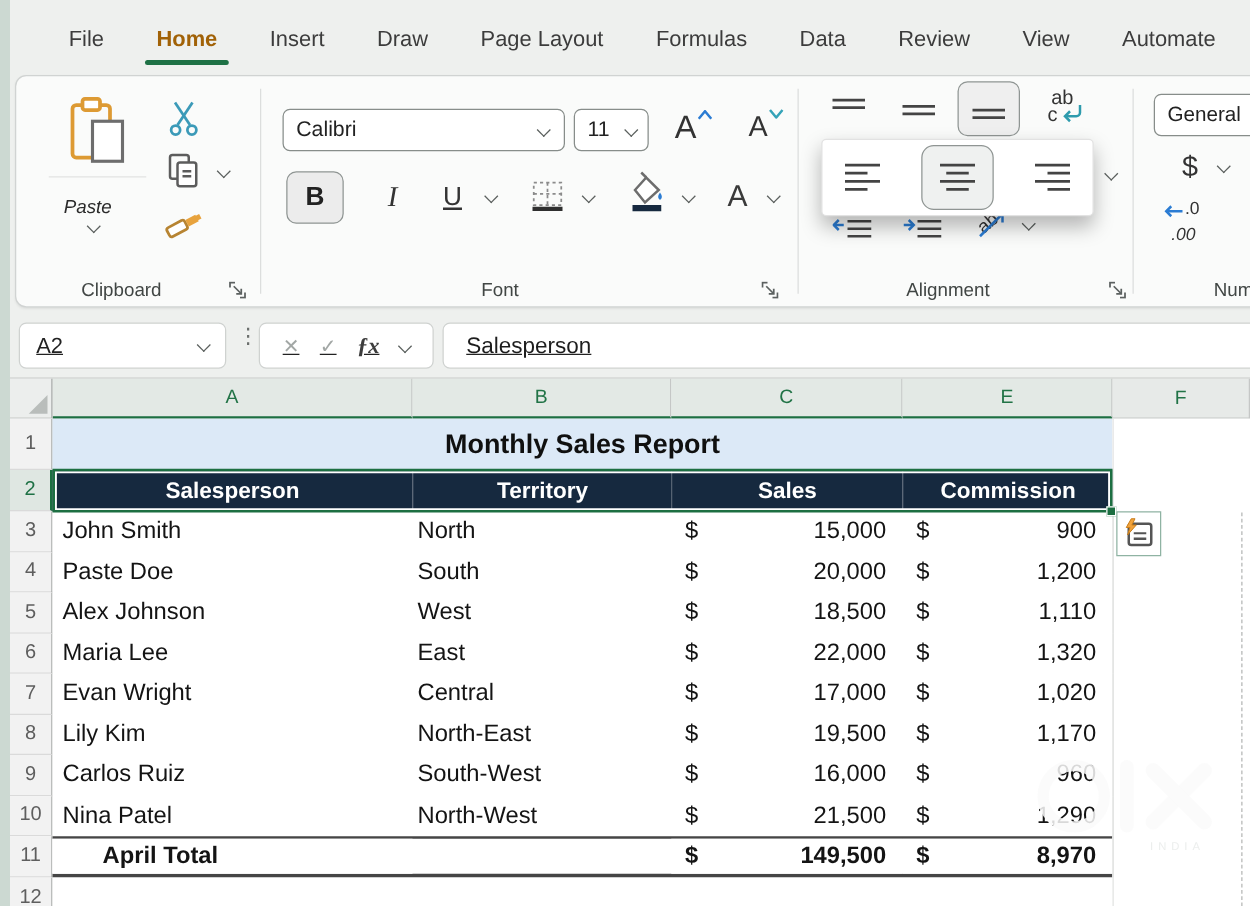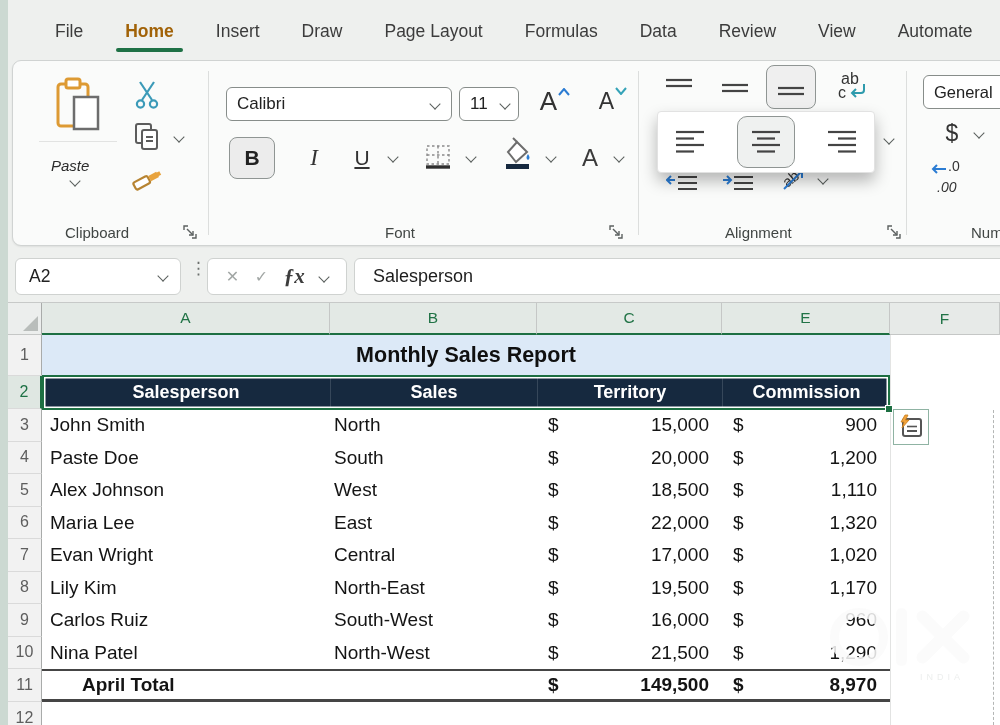--- a/index.html
+++ b/index.html
@@ -15,21 +15,21 @@
   .ribbon{position:absolute;left:12px;top:60px;width:1036px;height:186px;background:#fafbfa;border:1px solid #d0d3d2;border-radius:9px;box-shadow:0 1px 2px rgba(0,0,0,.07);}
   .group-label{position:absolute;font-size:15px;color:#414644;}
   .vdiv{position:absolute;top:10px;height:164px;width:1px;background:#dcdedd;}
   .chev{width:8px;height:8px;border-right:1.7px solid #5a5f5d;border-bottom:1.7px solid #5a5f5d;transform:rotate(45deg);display:inline-block;}
   .combo{position:absolute;background:#fff;border:1.4px solid #878d8a;border-radius:6px;display:flex;align-items:center;font-size:17px;color:#222;padding-left:10px;}
   .btn-boxed{position:absolute;background:#ececec;border:1.6px solid #8f9593;border-radius:8px;display:flex;align-items:center;justify-content:center;}
   .launcher{position:absolute;width:14px;height:14px;}
   .lines-icon{display:block;}
   .icon-btn{position:absolute;display:flex;align-items:center;justify-content:center;}
   
-  .fbar-box{position:absolute;background:#fff;border:1.2px solid #cfd2d0;border-radius:6px;display:flex;align-items:center;}
+  .fbar-box{position:absolute;background:#fff;border:1.2px solid #cfd2d0;border-radius:6px;display:flex;align-items:center;text-decoration:underline;}
   
   .sheet-sep{position:absolute;left:8px;right:0;top:302px;height:1px;background:#c7c9c8;}
   .colheads{position:absolute;left:8px;top:303px;height:32px;display:flex;background:#e9ebea;}
   .ch{display:flex;align-items:center;justify-content:center;font-size:15.5px;color:#217346;border-right:1px solid #c5c7c6;border-bottom:1px solid #c5c7c6;background:#e7eae8;}
   .ch.sel{border-bottom:2.5px solid #1d6f42;background:#e3e9e5;}
   .corner{width:34px;position:relative;background:#eceeed;border-right:1.5px solid #a9abaa;border-bottom:1px solid #c5c7c6;}
   .corner::after{content:"";position:absolute;right:3px;bottom:3px;width:0;height:0;border-left:15px solid transparent;border-bottom:15px solid #b9bdbb;}
   .srow{display:grid;grid-template-columns:34px 288px 207px 185px 168px 110px;height:32.5px;}
   .c-num{background:#f2f2f2;border-right:1.5px solid #a9abaa;border-bottom:1px solid #dadada;color:#5e5e5e;font-size:16px;display:flex;align-items:center;justify-content:center;}
   .c-name{display:flex;align-items:center;padding-left:8px;font-size:19px;color:#141414;background:#fff;}
@@ -305,21 +305,21 @@
 </div>
 
 <div class="fbar-box" style="left:15px;top:258px;width:166px;height:37px;">
   <span style="padding-left:13px;font-size:17.5px;color:#222;">A2</span>
   <span class="chev" style="position:absolute;right:13px;top:13px;"></span>
 </div>
 <div class="abs" style="left:190px;top:264px;font-size:17px;color:#6b6f6d;letter-spacing:0;line-height:9px;">⋮</div>
 <div class="fbar-box" style="left:207px;top:258px;width:140px;height:37px;justify-content:space-around;padding:0 10px;">
   <span style="font-size:16px;color:#a2a7a5;">✕</span>
   <span style="font-size:16px;color:#a2a7a5;">✓</span>
-  <span style="font-family:'Liberation Serif',serif;font-style:italic;font-weight:bold;font-size:21px;color:#3d3d3d;">ƒx</span>
+  <span style="font-family:'Liberation Serif',serif;font-style:italic;font-weight:bold;font-size:18px;color:#3d3d3d;">ƒx</span>
   <span class="chev"></span>
 </div>
 <div class="fbar-box" style="left:354px;top:258px;width:660px;height:37px;border-radius:6px 0 0 6px;">
   <span style="padding-left:18px;font-size:18px;color:#1d1d1d;">Salesperson</span>
 </div>
 
 <div class="sheet-sep"></div>
 
 <div class="colheads">
   <div class="corner"></div>
@@ -334,22 +334,22 @@
 
   <div class="srow" style="height:41px;">
     <div class="c-num">1</div>
     <div style="grid-column:2/6;background:#dce9f7;display:flex;align-items:center;justify-content:center;font-weight:bold;font-size:21.5px;color:#101010;">Monthly Sales Report</div>
     <div class="c-f"></div>
   </div>
 
   <div class="srow" style="height:33px;position:relative;">
     <div class="c-num" style="background:#dfe7e2;color:#1e7145;border-right:2px solid #1d6f42;">2</div>
     <div class="navy" style="border-left:none;">Salesperson</div>
+    <div class="navy">Territory</div>
     <div class="navy">Sales</div>
-    <div class="navy">Territory</div>
     <div class="navy">Commission</div>
     <div class="c-f"></div>
     <div style="position:absolute;left:34px;top:-1px;width:848px;height:35px;border:2.2px solid #1d6f42;box-shadow:inset 0 0 0 1.5px #fff;pointer-events:none;z-index:3;"></div>
     <div style="position:absolute;left:877px;top:29px;width:8px;height:8px;background:#1d6f42;border:1.5px solid #fff;z-index:4;"></div>
   </div>
 
     <div class="srow">
       <div class="c-num">3</div>
       <div class="c-name">John Smith</div>
       <div class="c-terr">North</div>

